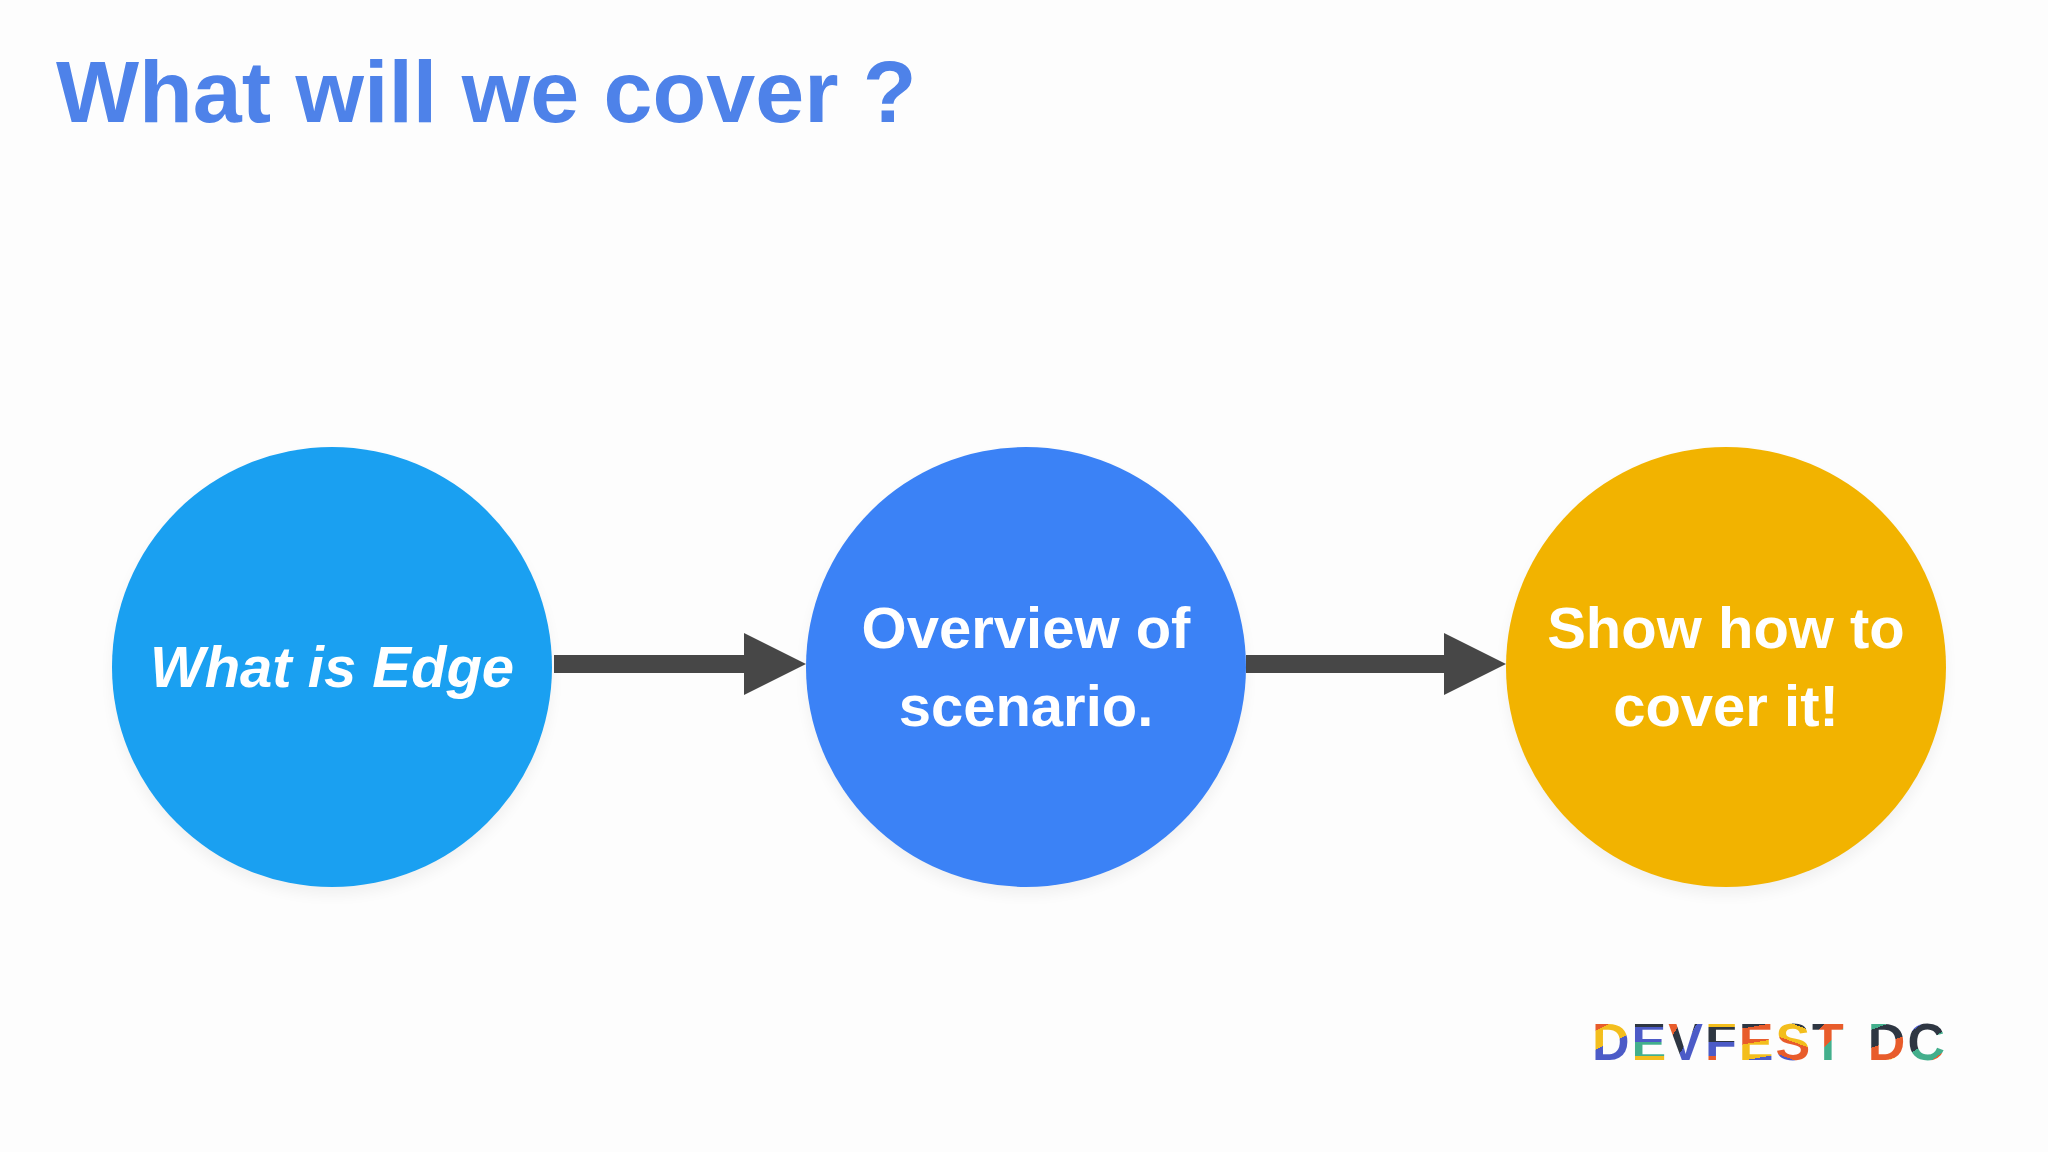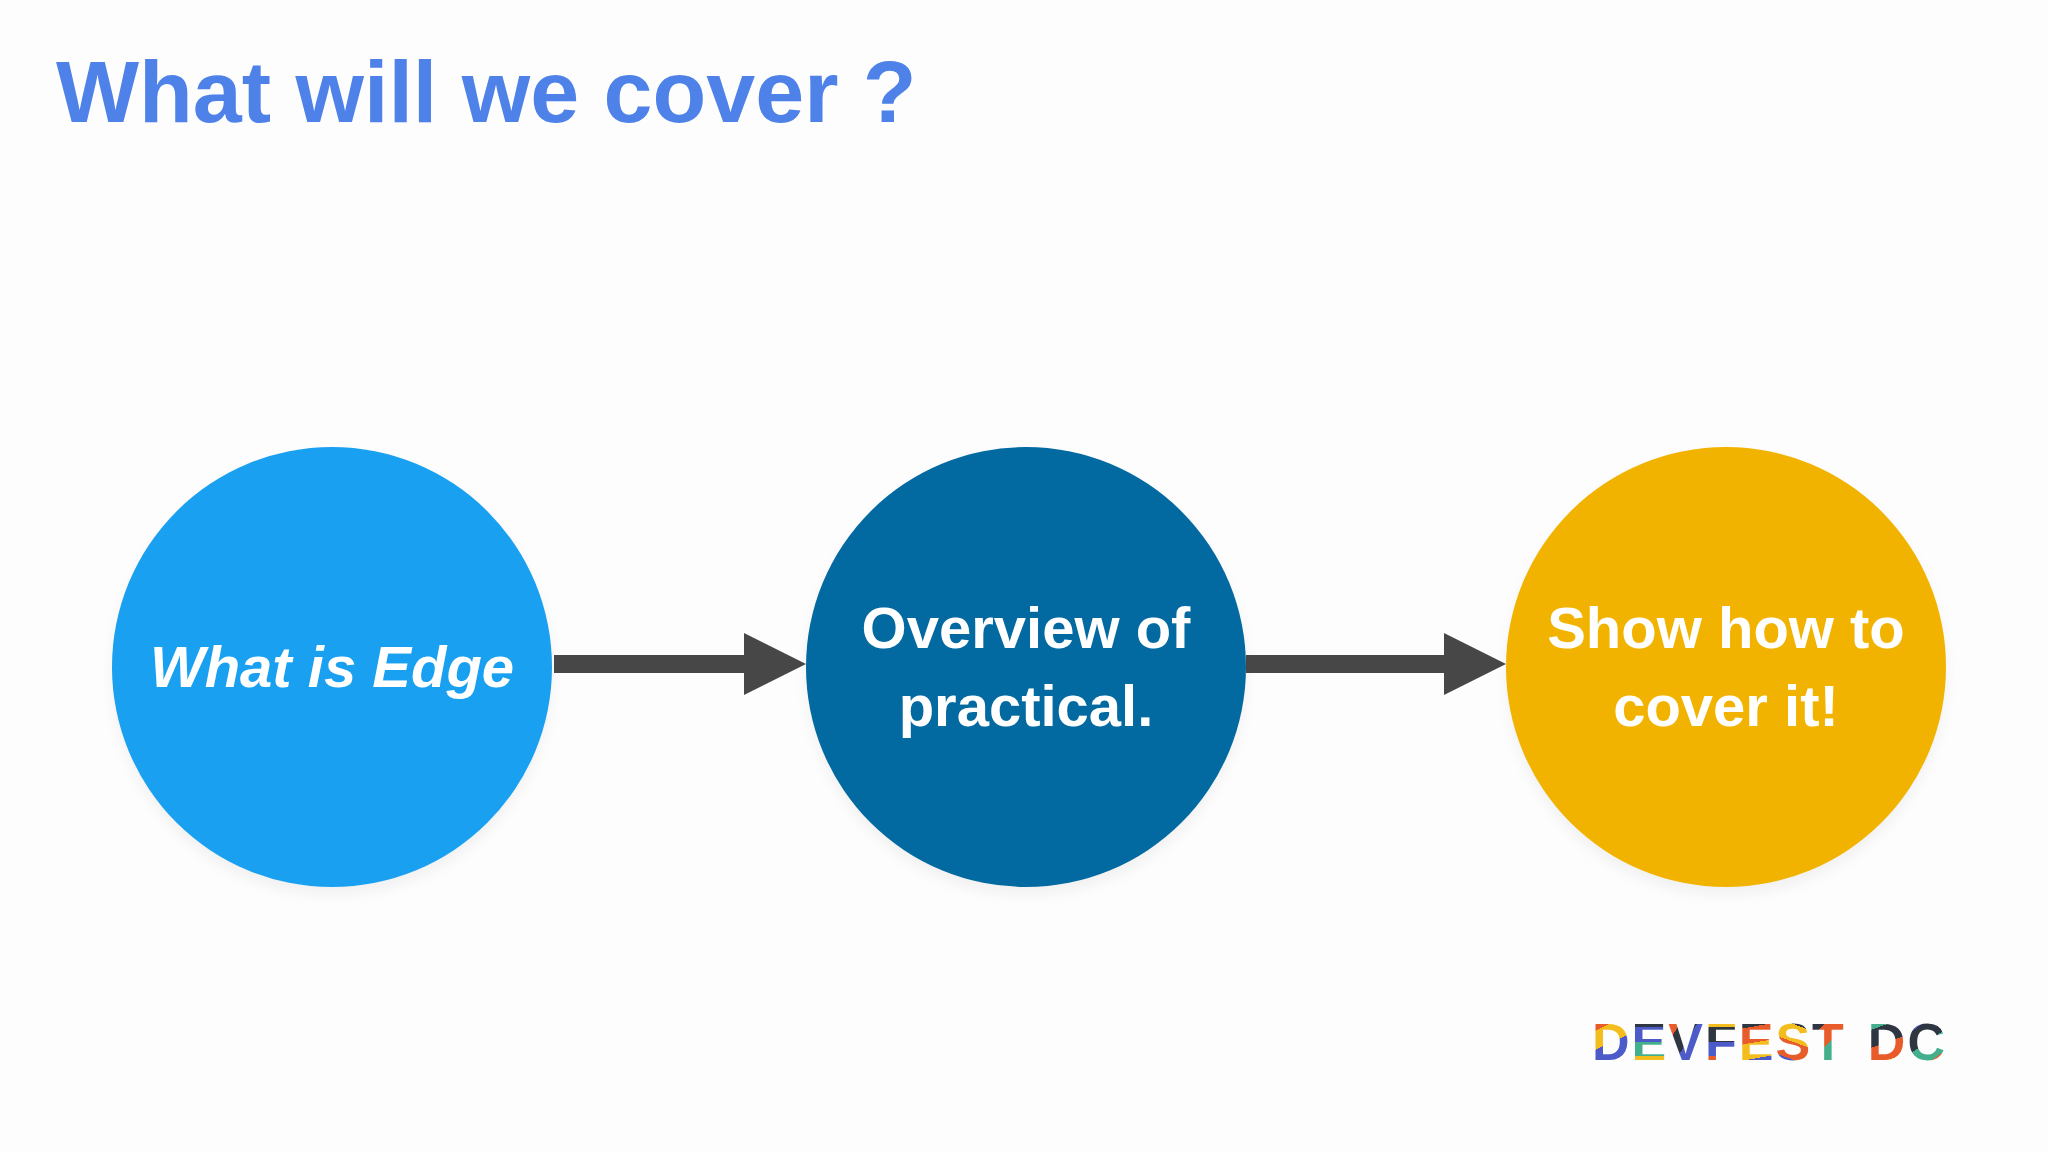--- a/index.html
+++ b/index.html
@@ -93,23 +93,23 @@
 
     <div class="circle c1" style="background: rgb(26, 160, 241);">
       <span class="line" style="color: rgb(255, 255, 255); font-style: italic;">What is Edge</span>
     </div>
 
     <div class="arrow a1">
       <span class="shaft" style="background: rgb(71, 71, 71);"></span>
       <span class="head" style="border-left-color: rgb(71, 71, 71);"></span>
     </div>
 
-    <div class="circle c2" style="background: #0369a1;">
+    <div class="circle c2" style="background: #3b82f6;">
       <span class="line" style="color: rgb(255, 255, 255);">Overview of</span>
-      <span class="line" style="color: rgb(255, 255, 255);">practical.</span>
+      <span class="line" style="color: rgb(255, 255, 255);">scenario.</span>
     </div>
 
     <div class="arrow a2">
       <span class="shaft" style="background: rgb(71, 71, 71);"></span>
       <span class="head" style="border-left-color: rgb(71, 71, 71);"></span>
     </div>
 
     <div class="circle c3" style="background: rgb(242, 179, 0);">
       <span class="line" style="color: rgb(255, 255, 255);">Show how to</span>
       <span class="line" style="color: rgb(255, 255, 255);">cover it!</span>

